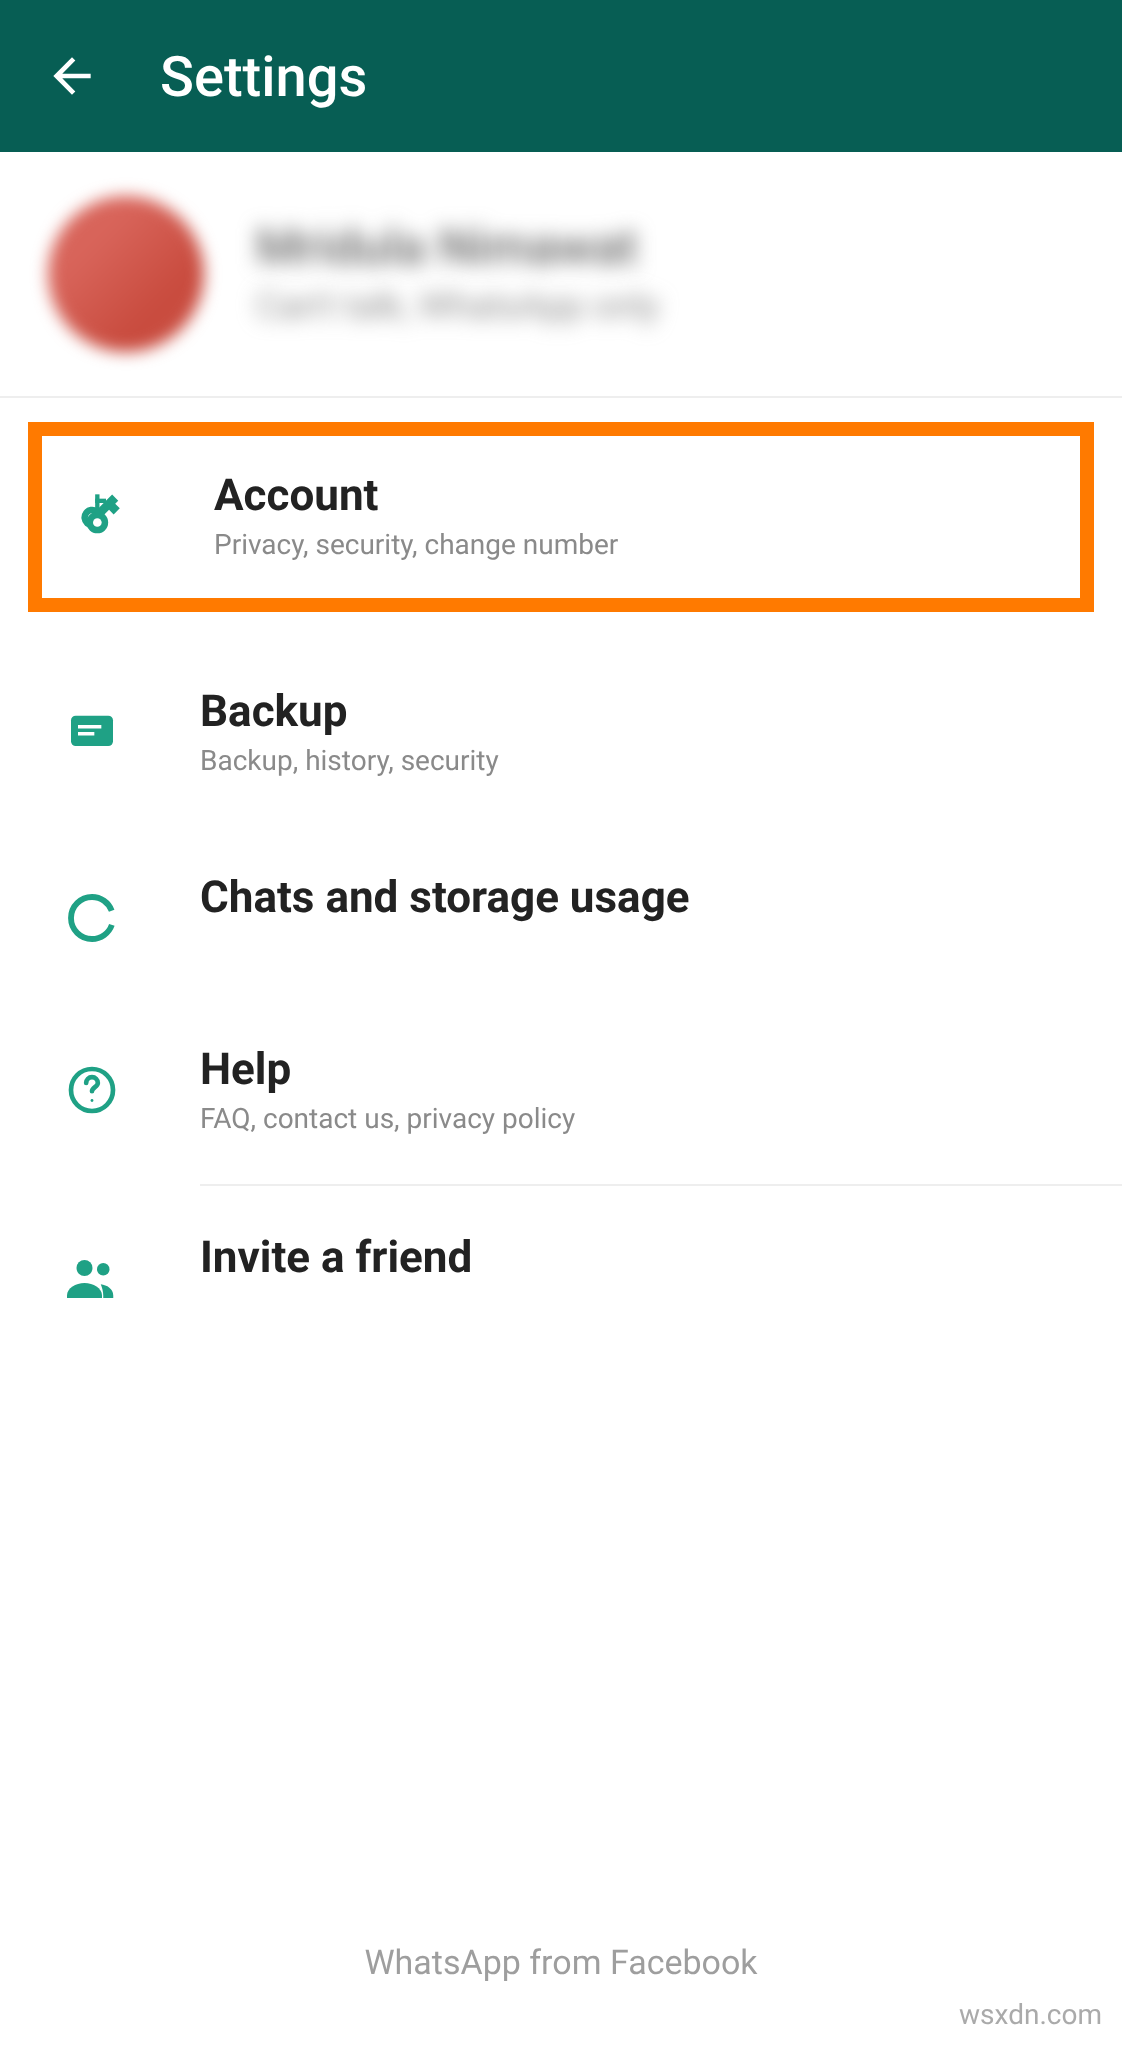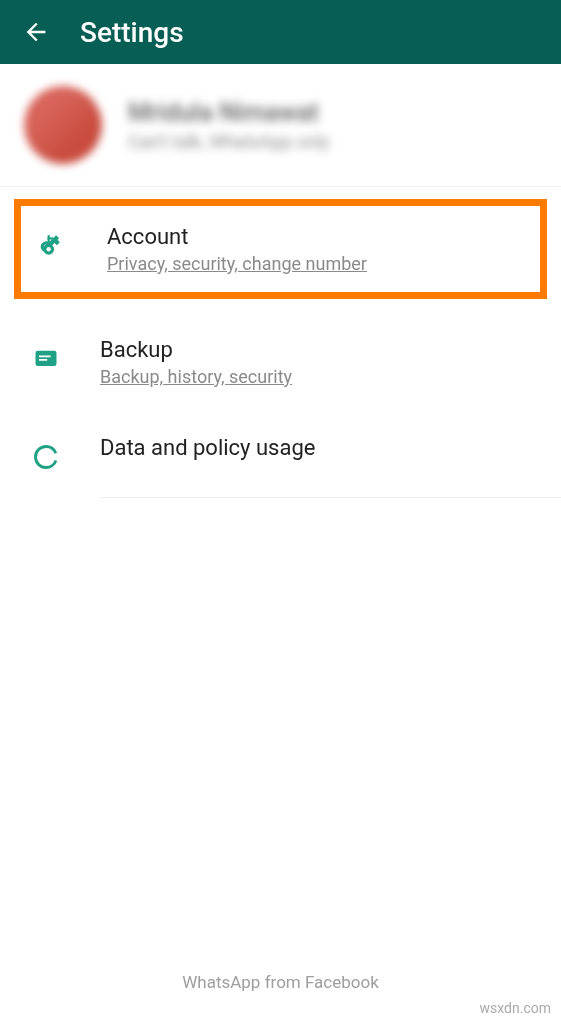--- a/index.html
+++ b/index.html
@@ -18,21 +18,21 @@
     .app {
       background: #fff;
       width: 100%;
       height: 100%;
       display: flex;
       flex-direction: column;
     }
     .header {
       background: #075E54;
       color: #fff;
-      height: 64px;
+      height: 76px;
       display: flex;
       align-items: center;
       padding: 0 20px;
     }
     .back-icon {
       width: 32px;
       height: 32px;
       display: flex;
       align-items: center;
       justify-content: center;
@@ -97,25 +97,25 @@
       color: #1FA185;
     }
     .item-texts {
       display: flex;
       flex-direction: column;
     }
     .item-title {
       font-size: 22px;
       color: #222;
       margin-bottom: 4px;
+      font-weight: bold;
     }
     .item-sub {
-      font-size: 18px;
+      font-size: 14px;
       color: #8a8a8a;
-      text-decoration: underline;
     }
     .highlight {
       border: 7px solid #FF7A00;
       margin: 4px 14px 14px 14px;
       padding: 18px 12px 18px 16px;
     }
     .divider {
       height: 1px;
       background: #eee;
       margin-left: 100px;
@@ -192,25 +192,51 @@
     </div>
 
 
     <div class="item">
       <div class="item-icon">
         <svg width="28" height="28" viewBox="0 0 24 24" fill="none" stroke="currentColor" stroke-width="2.5">
           <circle cx="12" cy="12" r="9" stroke-dasharray="50 6" stroke-dashoffset="-3"></circle>
         </svg>
       </div>
       <div class="item-texts">
-        <div class="item-title">Data and policy usage</div>
-      </div>
-    </div>
-
+        <div class="item-title">Chats and storage usage</div>
+      </div>
+    </div>
+
+    <div class="item">
+      <div class="item-icon">
+        <svg width="28" height="28" viewBox="0 0 24 24" fill="none" stroke="currentColor" stroke-width="2">
+          <circle cx="12" cy="12" r="9"></circle>
+          <path d="M9.5 9a2.5 2.5 0 0 1 5 0c0 1.5-2.5 2-2.5 3.5" stroke-linecap="round"></path>
+          <circle cx="12" cy="16.5" r="0.6" fill="currentColor" stroke="none"></circle>
+        </svg>
+      </div>
+      <div class="item-texts">
+        <div class="item-title">Help</div>
+        <div class="item-sub">FAQ, contact us, privacy policy</div>
+      </div>
+    </div>
 
     <div class="divider"></div>
 
+    <div class="item">
+      <div class="item-icon">
+        <svg width="30" height="30" viewBox="0 0 24 24" fill="currentColor">
+          <circle cx="9" cy="8" r="3.2"></circle>
+          <circle cx="16.5" cy="8.5" r="2.5"></circle>
+          <path d="M2 19c0-3 3.5-5 7-5s7 2 7 5v1H2z"></path>
+          <path d="M15.5 14.5c2.5.3 5 1.8 5 4.5v1h-4v-1c0-1.7-.5-3.2-1-4.5z"></path>
+        </svg>
+      </div>
+      <div class="item-texts">
+        <div class="item-title">Invite a friend</div>
+      </div>
+    </div>
 
   </div>
 
   <div class="footer">WhatsApp from Facebook</div>
   <div class="watermark">wsxdn.com</div>
 </div>
 
 </body></html>

